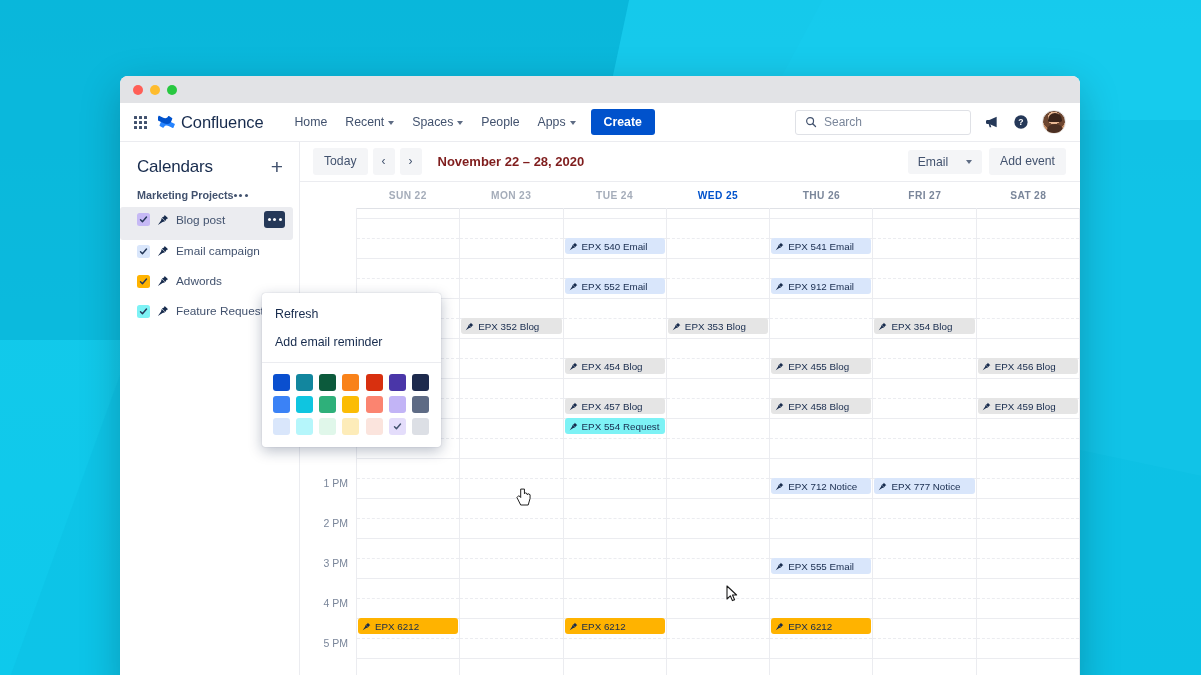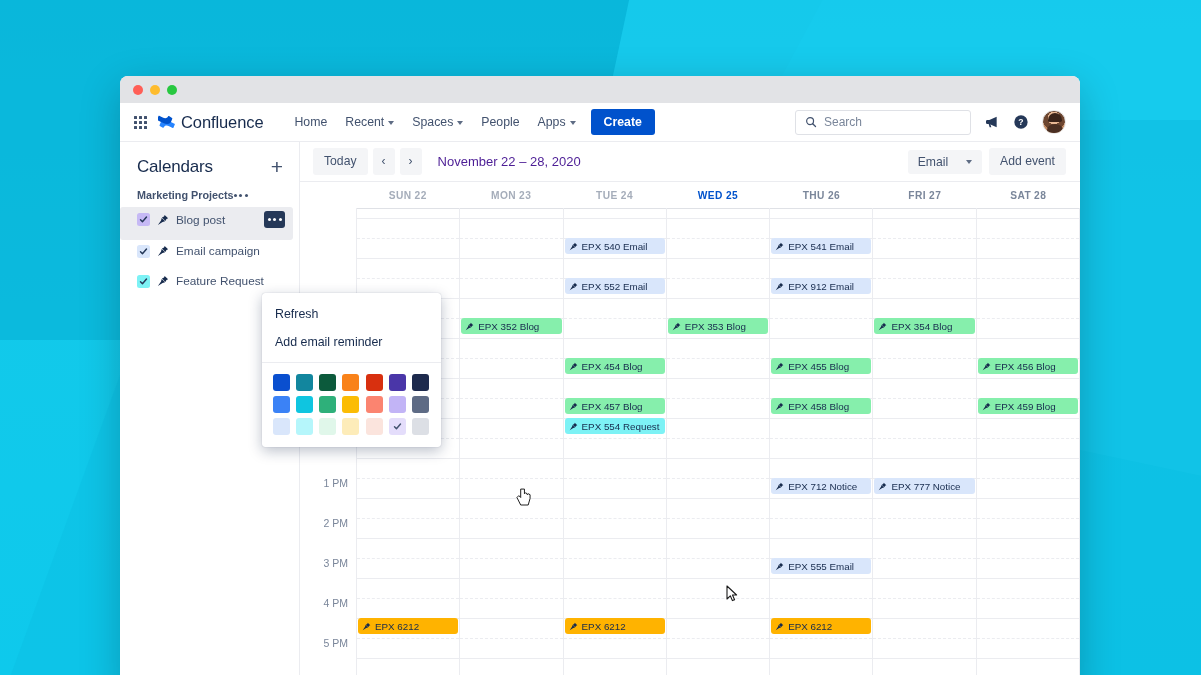--- a/index.html
+++ b/index.html
@@ -226,21 +226,21 @@
     border-bottom: 1px solid #ebecf0;
     gap: 5px;
   }
   .tbtn {
     font-size: 12.2px; color: #42526e;
     background: #f4f5f7; border: none; border-radius: 3px;
     padding: 5px 11px; cursor: pointer; line-height: 1.35;
   }
   .tbtn.sq { padding: 5px 9px; font-size: 12px; }
   #date-range {
-    font-size: 13px; font-weight: 400; color: #4c1d95;
+    font-size: 13px; font-weight: 700; color: #7f1d1d;
     margin-left: 11px;
   }
   #toolbar-right { margin-left: auto; display: flex; align-items: center; gap: 7px; }
   #view-select {
     background: #f4f5f7; border-radius: 3px;
     display: flex; align-items: center; gap: 18px;
     padding: 5px 10px; cursor: pointer;
   }
   #view-select .lbl { font-size: 12.2px; color: #42526e; }
 
@@ -294,21 +294,21 @@
   .event {
     position: absolute; left: 1px; right: 1px;
     height: 16px; border-radius: 3px;
     display: flex; align-items: center; gap: 4px;
     padding: 0 4px;
     font-size: 9.8px; color: #172b4d;
     cursor: pointer; overflow: hidden; white-space: nowrap;
     z-index: 5;
   }
   .event svg { width: 9px; height: 9px; flex: 0 0 9px; }
-  .ev-purple { background: #86efac; }
+  .ev-purple { background: #e5e5e5; }
   .ev-blue   { background: #d9e6fb; }
   .ev-cyan   { background: #7df2f5; }
   .ev-amber  { background: #ffb300; }
 </style>
 </head>
 <body>
 
 <div id="desktop">
   <div class="shape-a"></div>
   <div class="shape-b"></div>
@@ -425,20 +425,31 @@
               <svg viewBox="0 0 12 12">
                 <path d="M2 6.3 L4.6 9 L10 2.6" fill="none" stroke="#253858" stroke-width="1.9" stroke-linecap="round" stroke-linejoin="round"></path>
               </svg>
             </span>
             <svg viewBox="0 0 16 16" class="pin">
               <path d="M10.2 1.2 L14.8 5.8 L12.6 6.6 L11.2 9.4 L6.6 4.8 L9.4 3.4 Z M6.2 5.2 L10.8 9.8 L7.4 10.6 L1.2 14.8 L5.4 8.6 Z" fill="#172b4d"></path>
             </svg>
             <span class="cal-label">Email campaign</span>
           </div>
           <div class="cal-row">
+            <span class="cal-check" style="background: rgb(255, 179, 0);">
+              <svg viewBox="0 0 12 12">
+                <path d="M2 6.3 L4.6 9 L10 2.6" fill="none" stroke="#253858" stroke-width="1.9" stroke-linecap="round" stroke-linejoin="round"></path>
+              </svg>
+            </span>
+            <svg viewBox="0 0 16 16" class="pin">
+              <path d="M10.2 1.2 L14.8 5.8 L12.6 6.6 L11.2 9.4 L6.6 4.8 L9.4 3.4 Z M6.2 5.2 L10.8 9.8 L7.4 10.6 L1.2 14.8 L5.4 8.6 Z" fill="#172b4d"></path>
+            </svg>
+            <span class="cal-label">Adwords</span>
+          </div>
+          <div class="cal-row">
             <span class="cal-check" style="background: rgb(125, 242, 245);">
               <svg viewBox="0 0 12 12">
                 <path d="M2 6.3 L4.6 9 L10 2.6" fill="none" stroke="#253858" stroke-width="1.9" stroke-linecap="round" stroke-linejoin="round"></path>
               </svg>
             </span>
             <svg viewBox="0 0 16 16" class="pin">
               <path d="M10.2 1.2 L14.8 5.8 L12.6 6.6 L11.2 9.4 L6.6 4.8 L9.4 3.4 Z M6.2 5.2 L10.8 9.8 L7.4 10.6 L1.2 14.8 L5.4 8.6 Z" fill="#172b4d"></path>
             </svg>
             <span class="cal-label">Feature Request</span>
           </div>

